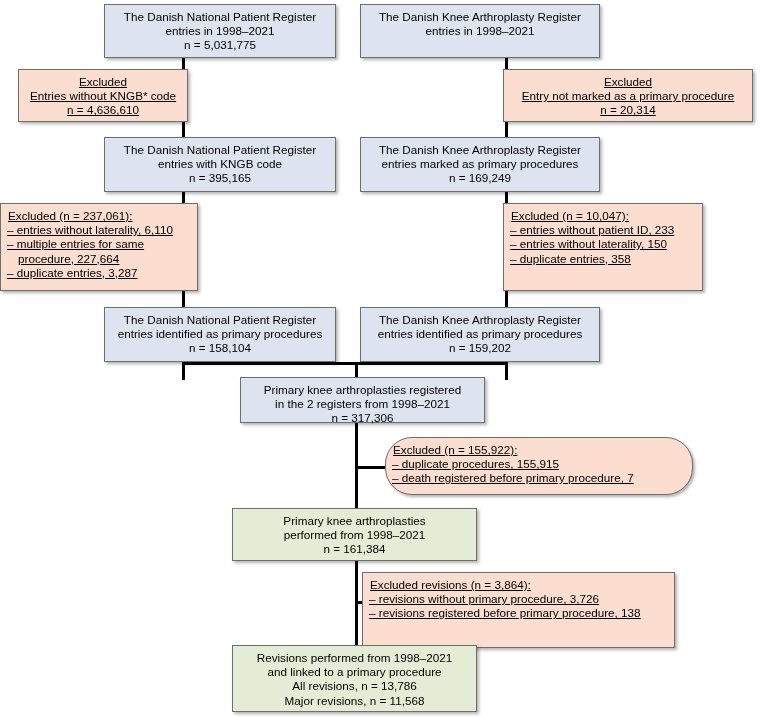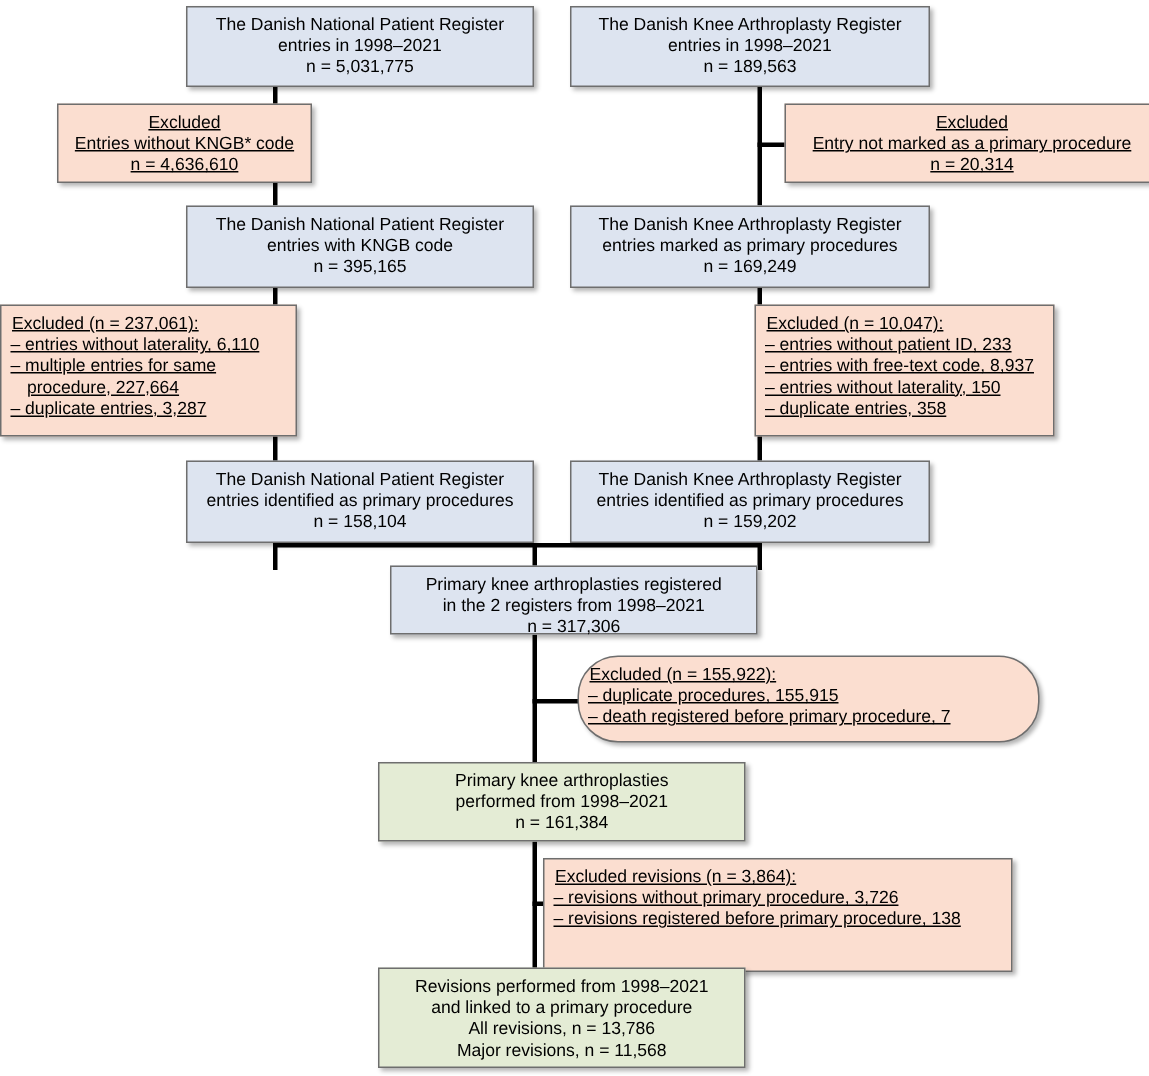--- a/index.html
+++ b/index.html
@@ -24,21 +24,21 @@
     font-size: 11.7px;
     line-height: 14.2px;
     color: #000000;
     padding: 5px 6px;
     box-shadow: 2px 2px 3px rgba(0,0,0,0.30);
     z-index: 5;
   }
   .box.blue   { background: #dde4f0; }
   .box.peach  { background: #fbded0; text-decoration: underline; }
   .box.green  { background: #e4ecd5; }
-  .box.center { text-align: center; margin-left: 20px; }
+  .box.center { text-align: center; }
   .box.left   { text-align: left; }
   .box .ln { display: block; white-space: nowrap; }
   .box.left .ln { padding-left: 1px; }
   .box .hang {
     display: block;
     white-space: nowrap;
     padding-left: 11px;
     text-indent: -11px;
   }
   .box .cont {
@@ -84,21 +84,20 @@
 
   <div class="box blue center" style="left:104px; top:4px; width:232px; height:54px;">
     <span class="ln">The Danish National Patient Register</span>
     <span class="ln">entries in 1998–2021</span>
     <span class="ln">n = 5,031,775</span>
   </div>
 
   <div class="box blue center" style="left:360px; top:4px; width:240px; height:54px;">
     <span class="ln">The Danish Knee Arthroplasty Register</span>
     <span class="ln">entries in 1998–2021</span>
-    <span class="ln">n = 189,563</span>
   </div>
 
   <div class="box peach center" style="left:18px; top:69px; width:170px; height:53px;">
     <span class="ln">Excluded</span>
     <span class="ln">Entries without KNGB* code</span>
     <span class="ln">n = 4,636,610</span>
   </div>
 
   <div class="box peach center" style="left:503px; top:69px; width:250px; height:53px;">
     <span class="ln">Excluded</span>
@@ -122,21 +121,20 @@
     <span class="ln">Excluded (n = 237,061):</span>
     <span class="hang">– entries without laterality, 6,110</span>
     <span class="hang">– multiple entries for same</span>
     <span class="cont">procedure, 227,664</span>
     <span class="hang">– duplicate entries, 3,287</span>
   </div>
 
   <div class="box peach left" style="left:503px; top:203px; width:200px; height:88px;">
     <span class="ln">Excluded (n = 10,047):</span>
     <span class="hang">– entries without patient ID, 233</span>
-    <span class="hang">– entries with free-text code, 8,937</span>
     <span class="hang">– entries without laterality, 150</span>
     <span class="hang">– duplicate entries, 358</span>
   </div>
 
   <div class="box blue center" style="left:104px; top:307px; width:232px; height:55px;">
     <span class="ln">The Danish National Patient Register</span>
     <span class="ln">entries identified as primary procedures</span>
     <span class="ln">n = 158,104</span>
   </div>
 

